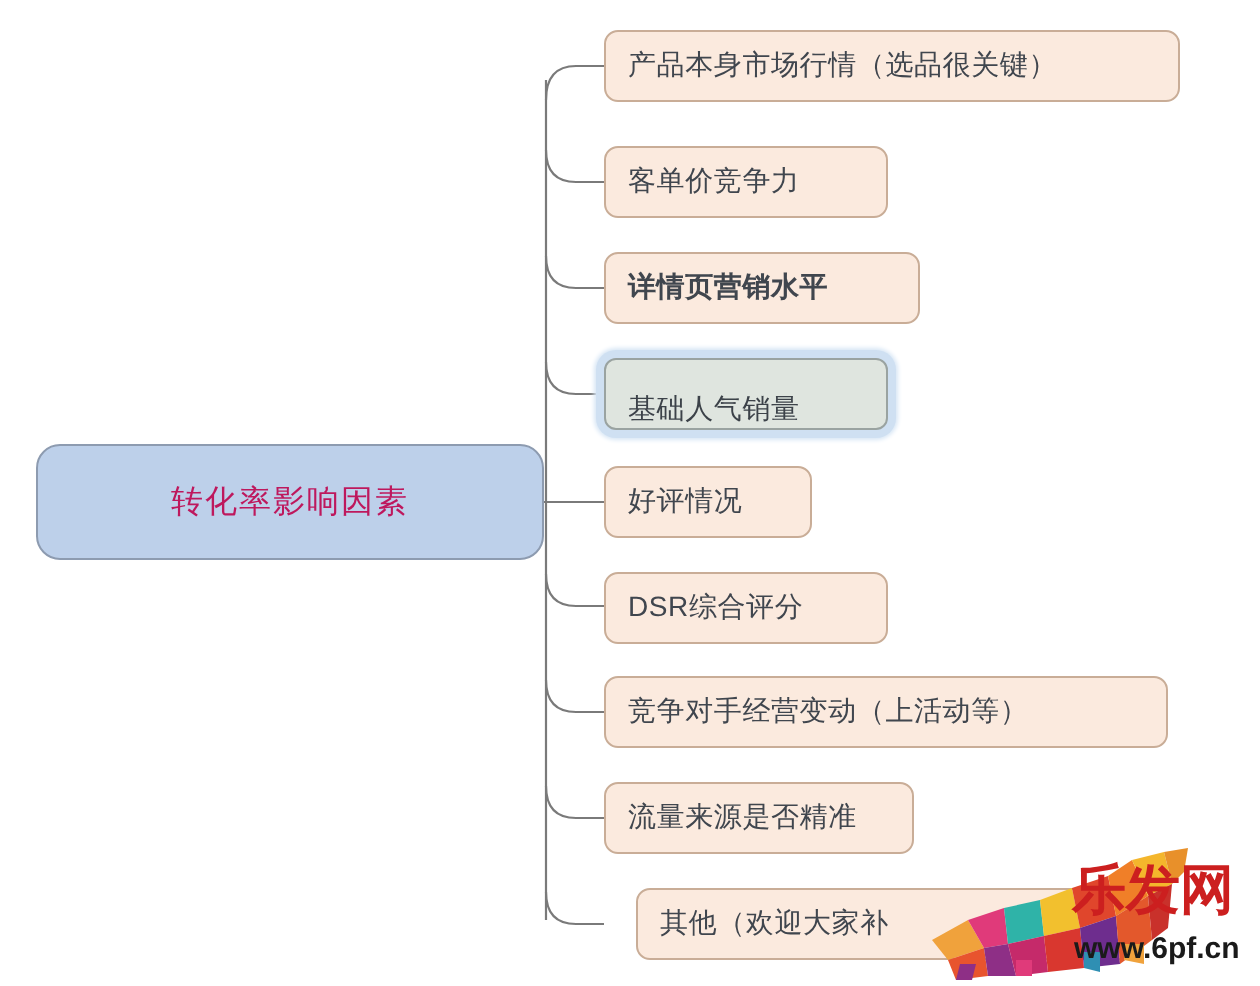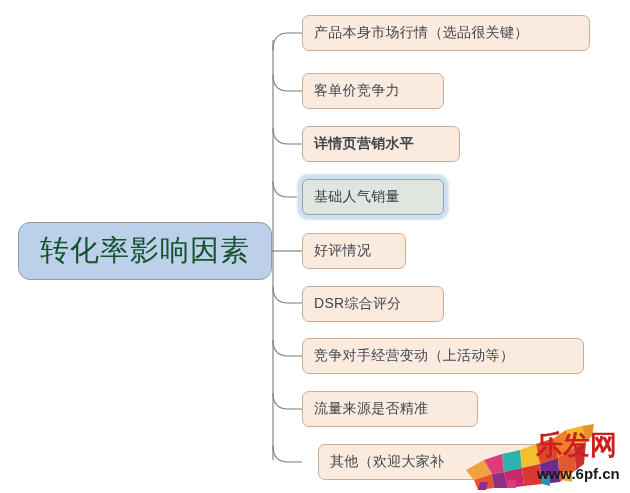--- a/index.html
+++ b/index.html
@@ -34,22 +34,22 @@
     height: 58px;
     box-sizing: border-box;
     background: #bdd0ea;
     border: 1px solid #8d9bb0;
     border-radius: 12px;
     display: flex;
     align-items: center;
     justify-content: center;
   }
   .root-label {
-    font-size: 29px;
-    color: #14532d;
+    font-size: 16px;
+    color: #be185d;
     letter-spacing: 1px;
     white-space: nowrap;
   }
 
   
   .child-node {
     position: absolute;
     box-sizing: border-box;
     height: 36px;
     background: #fbeade;
@@ -65,20 +65,21 @@
     white-space: nowrap;
     letter-spacing: 0.3px;
   }
 
   
   .child-node.selected {
     background: #dfe5df;
     border: 1px solid #9aa3a1;
     border-radius: 6px;
     box-shadow: 0 0 0 4px #cfe0f2, 0 0 2px 5px #d7e6f5;
+    align-items: flex-end;
   }
   .child-node.selected .child-label {
     color: #3c4249;
   }
 
   
   .watermark {
     position: absolute;
     left: 462px;
     top: 424px;
@@ -135,21 +136,21 @@
   </div>
 
   <div class="child-node" style="left:302px; top:286px; width:142px;">
     <span class="child-label">DSR综合评分</span>
   </div>
 
   <div class="child-node" style="left:302px; top:338px; width:282px;">
     <span class="child-label">竞争对手经营变动（上活动等）</span>
   </div>
 
-  <div class="child-node" style="left:302px; top:391px; width:176px;">
+  <div class="child-node" style="left:302px; top:391px; width:155px;">
     <span class="child-label">流量来源是否精准</span>
   </div>
 
   <div class="child-node" style="left:318px; top:444px; width:250px;text-align:right;">
     <span class="child-label">其他（欢迎大家补</span>
   </div>
 
   <svg class="watermark" viewBox="0 0 168 69" xmlns="http://www.w3.org/2000/svg">
     <g>
       <polygon points="4,46 22,36 30,50 12,56" fill="#f0a23c"></polygon>

